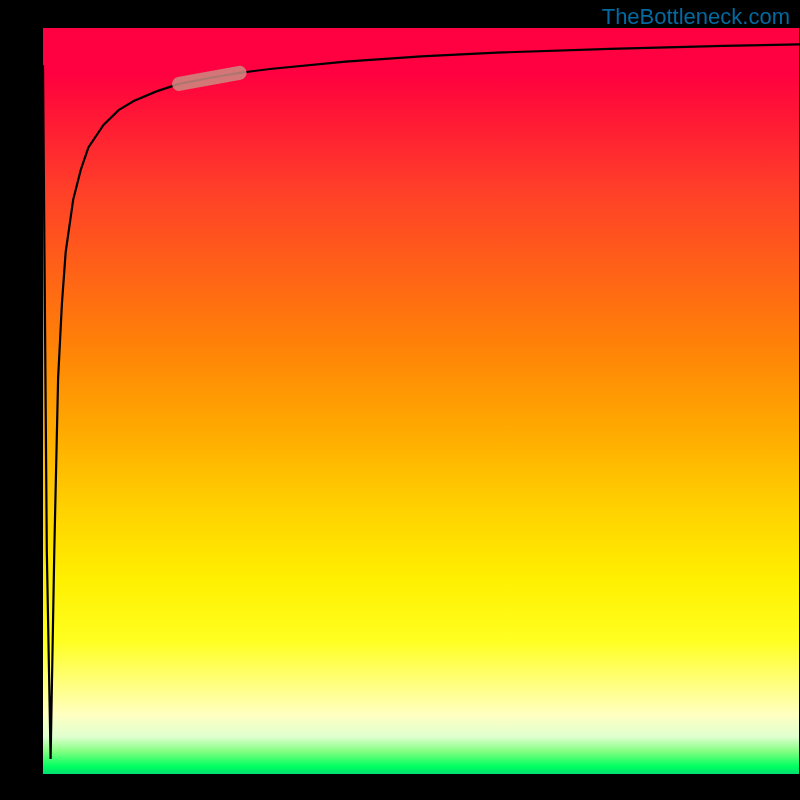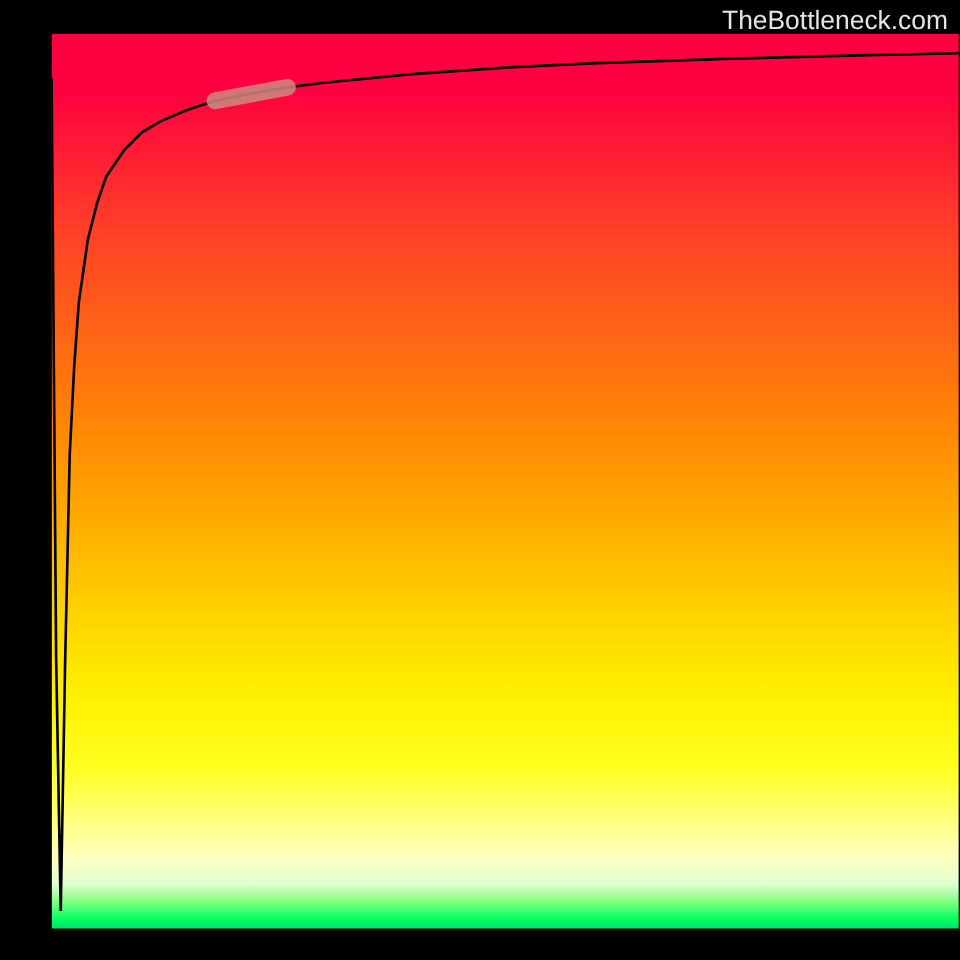--- a/index.html
+++ b/index.html
@@ -12,21 +12,21 @@
     height: 800px;
     background: #000;
     position: relative;
     font-family: Arial, Helvetica, sans-serif;
     overflow: hidden;
   }
   .watermark {
     position: absolute;
     top: 4px;
     right: 10px;
-    color: #e5e5e5;
+    color: #0369a1;
     font-size: 22px;
     font-weight: 500;
     z-index: 10;
   }
   .chart-frame {
     position: absolute;
     top: 28px;
     left: 43px;
     width: 756px;  
     height: 746px;

